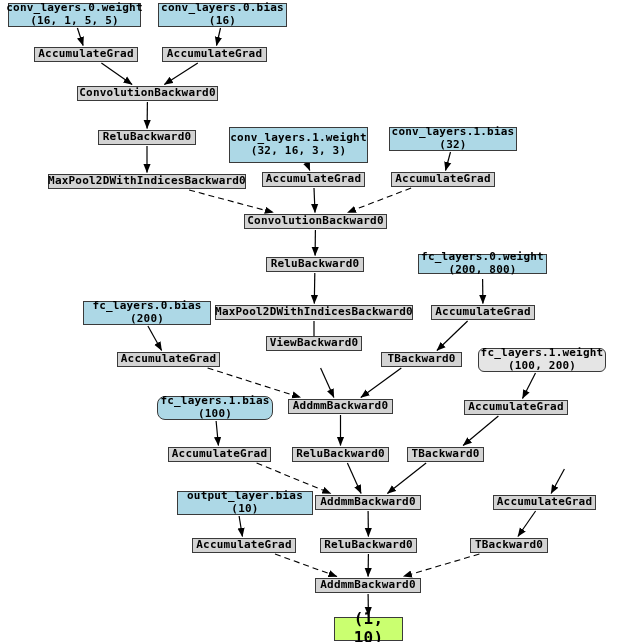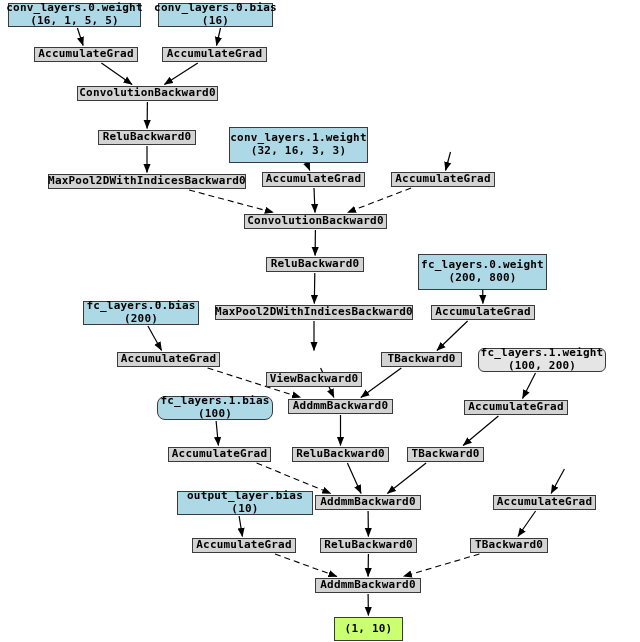--- a/index.html
+++ b/index.html
@@ -30,21 +30,21 @@
     justify-content: center;
     text-align: center;
     white-space: pre-line;
     font-weight: bold;
     color: #000000;
     line-height: 1.18;
     letter-spacing: 0.2px;
   }
   .node.param  { font-size: 11px; text-align: center; }
   .node.op     { font-size: 11px; }
-  .node.output { font-size: 11px; }
+  .node.output { font-size: 16px; }
 </style>
 </head>
 <body>
 
 <div id="canvas">
   <svg id="edges" xmlns="http://www.w3.org/2000/svg">
     <defs>
       <marker id="ah" markerWidth="10" markerHeight="9" refX="8.6" refY="4" orient="auto" markerUnits="userSpaceOnUse">
         <path d="M0,0.4 L9,4 L0,7.6 z" fill="#000000"></path>
       </marker>
@@ -81,41 +81,43 @@
       <line x1="535.6" y1="511.0" x2="517.9" y2="536.5" class="solid" marker-end="url(#ah)"></line>
       <line x1="239.1" y1="516.0" x2="242.4" y2="536.5" class="solid" marker-end="url(#ah)"></line>
       <line x1="275.0" y1="554.0" x2="337.0" y2="576.5" class="dashed" marker-end="url(#ah)"></line>
       <line x1="368.4" y1="554.0" x2="368.1" y2="576.5" class="solid" marker-end="url(#ah)"></line>
       <line x1="479.4" y1="554.0" x2="403.3" y2="576.5" class="dashed" marker-end="url(#ah)"></line>
       <line x1="368.1" y1="594.0" x2="368.4" y2="615.5" class="solid" marker-end="url(#ah)"></line>
     </svg>
 
 <div class="node param" style="left: 8px; top: 3px; width: 133px; height: 24px; background: rgb(173, 216, 230); border-color: rgb(58, 58, 58);"><span>conv_layers.0.weight
 (16, 1, 5, 5)</span></div>
-    <div class="node param" style="left: 158px; top: 3px; width: 115px; height: 24px; background: rgb(173, 216, 230); border-color: rgb(58, 58, 58);"><span>conv_layers.0.bias
+    <div class="node param" style="left: 158px; top: 3px; width: 129px; height: 24px; background: rgb(173, 216, 230); border-color: rgb(58, 58, 58);"><span>conv_layers.0.bias
 (16)</span></div>
     <div class="node op" style="left: 34px; top: 47px; width: 104px; height: 15px; background: rgb(211, 211, 211); border-color: rgb(58, 58, 58);"><span>AccumulateGrad</span></div>
     <div class="node op" style="left: 162px; top: 47px; width: 105px; height: 15px; background: rgb(211, 211, 211); border-color: rgb(58, 58, 58);"><span>AccumulateGrad</span></div>
     <div class="node op" style="left: 77px; top: 86px; width: 141px; height: 15px; background: rgb(211, 211, 211); border-color: rgb(58, 58, 58);"><span>ConvolutionBackward0</span></div>
     <div class="node op" style="left: 98px; top: 130px; width: 98px; height: 15px; background: rgb(211, 211, 211); border-color: rgb(58, 58, 58);"><span>ReluBackward0</span></div>
     <div class="node op" style="left: 48px; top: 174px; width: 198px; height: 15px; background: rgb(211, 211, 211); border-color: rgb(58, 58, 58);"><span>MaxPool2DWithIndicesBackward0</span></div>
     <div class="node param" style="left: 229px; top: 127px; width: 139px; height: 36px; background: rgb(173, 216, 230); border-color: rgb(58, 58, 58);"><span>conv_layers.1.weight
 (32, 16, 3, 3)</span></div>
+    <div class="node param" style="left: 389px; top: 127px; width: 128px; height: 24px; background: rgb(173, 216, 230); border-color: rgb(58, 58, 58);"><span>conv_layers.1.bias
+(32)</span></div>
     <div class="node op" style="left: 262px; top: 172px; width: 103px; height: 15px; background: rgb(211, 211, 211); border-color: rgb(58, 58, 58);"><span>AccumulateGrad</span></div>
     <div class="node op" style="left: 391px; top: 172px; width: 104px; height: 15px; background: rgb(211, 211, 211); border-color: rgb(58, 58, 58);"><span>AccumulateGrad</span></div>
     <div class="node op" style="left: 244px; top: 214px; width: 143px; height: 15px; background: rgb(211, 211, 211); border-color: rgb(58, 58, 58);"><span>ConvolutionBackward0</span></div>
     <div class="node op" style="left: 266px; top: 257px; width: 98px; height: 15px; background: rgb(211, 211, 211); border-color: rgb(58, 58, 58);"><span>ReluBackward0</span></div>
-    <div class="node param" style="left: 418px; top: 254px; width: 129px; height: 36px; background: rgb(173, 216, 230); border-color: rgb(58, 58, 58);"><span>fc_layers.0.weight
+    <div class="node param" style="left: 418px; top: 254px; width: 129px; height: 20px; background: rgb(173, 216, 230); border-color: rgb(58, 58, 58);"><span>fc_layers.0.weight
 (200, 800)</span></div>
     <div class="node op" style="left: 215px; top: 305px; width: 198px; height: 15px; background: rgb(211, 211, 211); border-color: rgb(58, 58, 58);"><span>MaxPool2DWithIndicesBackward0</span></div>
     <div class="node op" style="left: 431px; top: 305px; width: 104px; height: 15px; background: rgb(211, 211, 211); border-color: rgb(58, 58, 58);"><span>AccumulateGrad</span></div>
-    <div class="node param" style="left: 83px; top: 301px; width: 116px; height: 24px; background: rgb(173, 216, 230); border-color: rgb(58, 58, 58);"><span>fc_layers.0.bias
+    <div class="node param" style="left: 83px; top: 301px; width: 128px; height: 24px; background: rgb(173, 216, 230); border-color: rgb(58, 58, 58);"><span>fc_layers.0.bias
 (200)</span></div>
     <div class="node op" style="left: 117px; top: 352px; width: 103px; height: 15px; background: rgb(211, 211, 211); border-color: rgb(58, 58, 58);"><span>AccumulateGrad</span></div>
-    <div class="node op" style="left: 266px; top: 372px; width: 96px; height: 15px; background: rgb(211, 211, 211); border-color: rgb(58, 58, 58);"><span>ViewBackward0</span></div>
+    <div class="node op" style="left: 266px; top: 336px; width: 96px; height: 15px; background: rgb(211, 211, 211); border-color: rgb(58, 58, 58);"><span>ViewBackward0</span></div>
     <div class="node op" style="left: 381px; top: 352px; width: 81px; height: 15px; background: rgb(211, 211, 211); border-color: rgb(58, 58, 58);"><span>TBackward0</span></div>
     <div class="node param" style="left: 478px; top: 348px; width: 128px; height: 24px; background: #e5e5e5; border-color: rgb(58, 58, 58); border-radius: 6px;"><span>fc_layers.1.weight
 (100, 200)</span></div>
     <div class="node param" style="left: 157px; top: 396px; width: 116px; height: 24px; background: rgb(173, 216, 230); border-color: rgb(58, 58, 58); border-radius: 8px;"><span>fc_layers.1.bias
 (100)</span></div>
     <div class="node op" style="left: 288px; top: 399px; width: 105px; height: 15px; background: rgb(211, 211, 211); border-color: rgb(58, 58, 58);"><span>AddmmBackward0</span></div>
     <div class="node op" style="left: 464px; top: 400px; width: 104px; height: 15px; background: rgb(211, 211, 211); border-color: rgb(58, 58, 58);"><span>AccumulateGrad</span></div>
     <div class="node op" style="left: 168px; top: 447px; width: 103px; height: 15px; background: rgb(211, 211, 211); border-color: rgb(58, 58, 58);"><span>AccumulateGrad</span></div>
     <div class="node op" style="left: 292px; top: 447px; width: 97px; height: 15px; background: rgb(211, 211, 211); border-color: rgb(58, 58, 58);"><span>ReluBackward0</span></div>
     <div class="node op" style="left: 407px; top: 447px; width: 77px; height: 15px; background: rgb(211, 211, 211); border-color: rgb(58, 58, 58);"><span>TBackward0</span></div>

